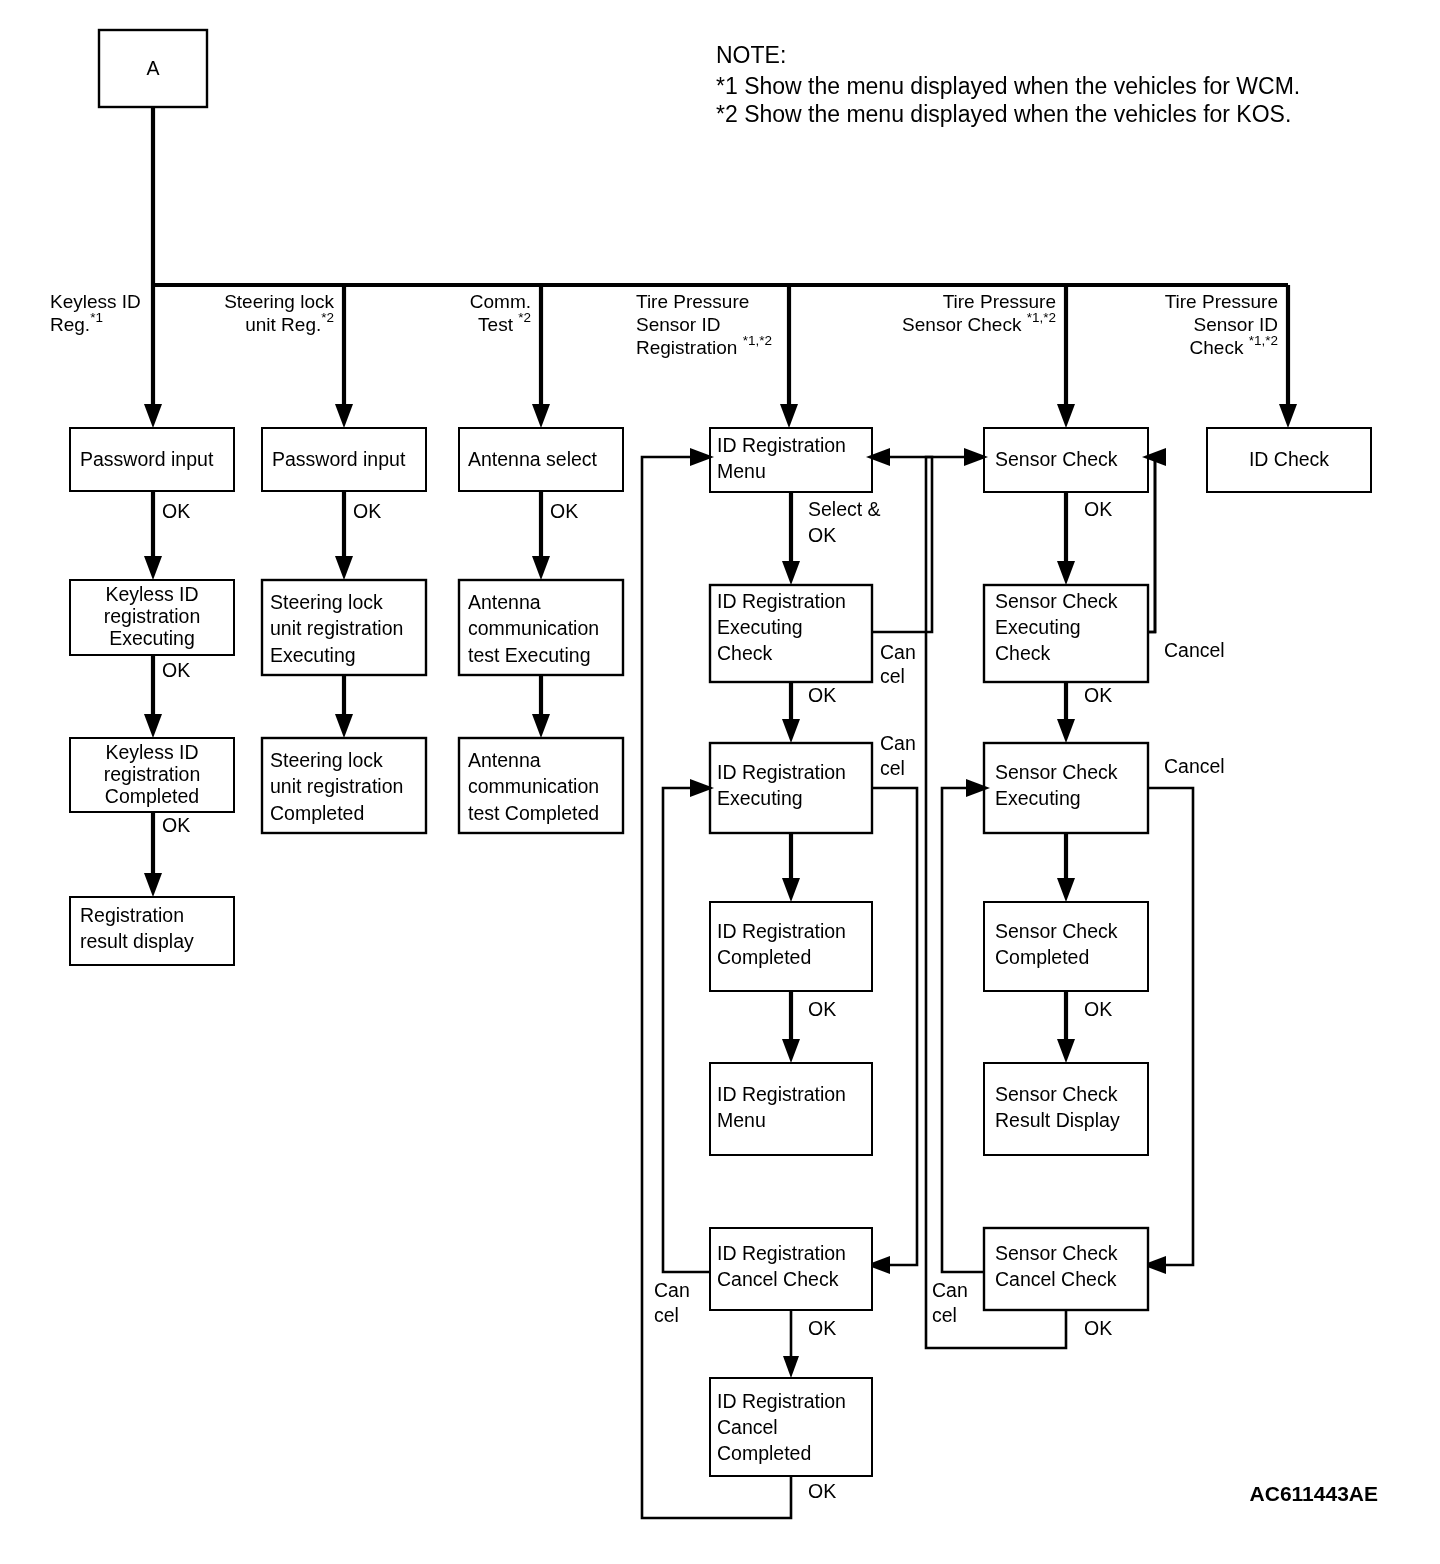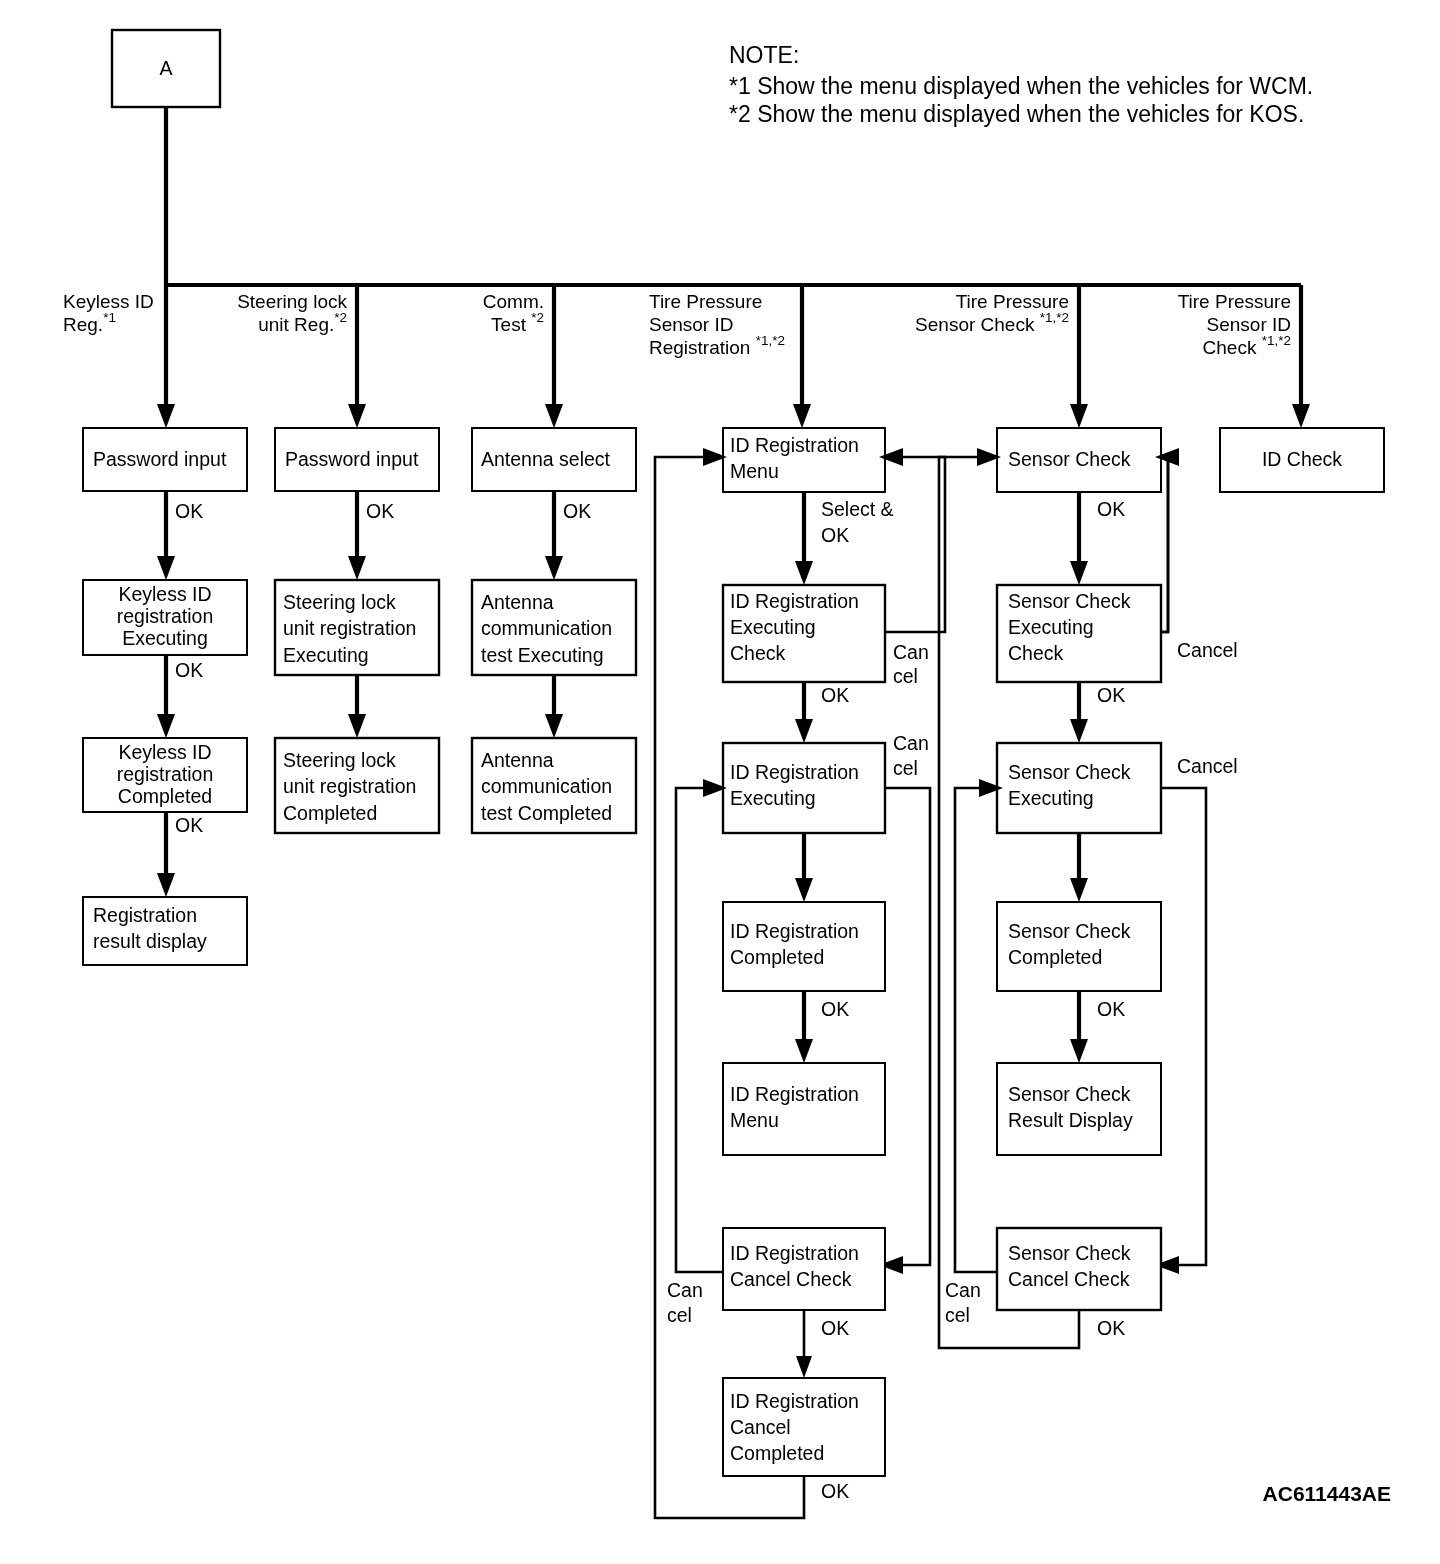--- a/index.html
+++ b/index.html
@@ -10,21 +10,21 @@
   body {
     width: 1440px;
     height: 1564px;
     font-family: "Liberation Sans", sans-serif;
     color: #000000;
     position: relative;
     overflow: hidden;
   }
   #diagram-root {
     position: absolute;
-    left: 13px;
+    left: 0;
     top: 0;
     width: 1256px;
     height: 1564px;
   }
   svg.flow {
     display: block;
     width: 1440px;
     height: 1564px;
   }
   .boxrect {

